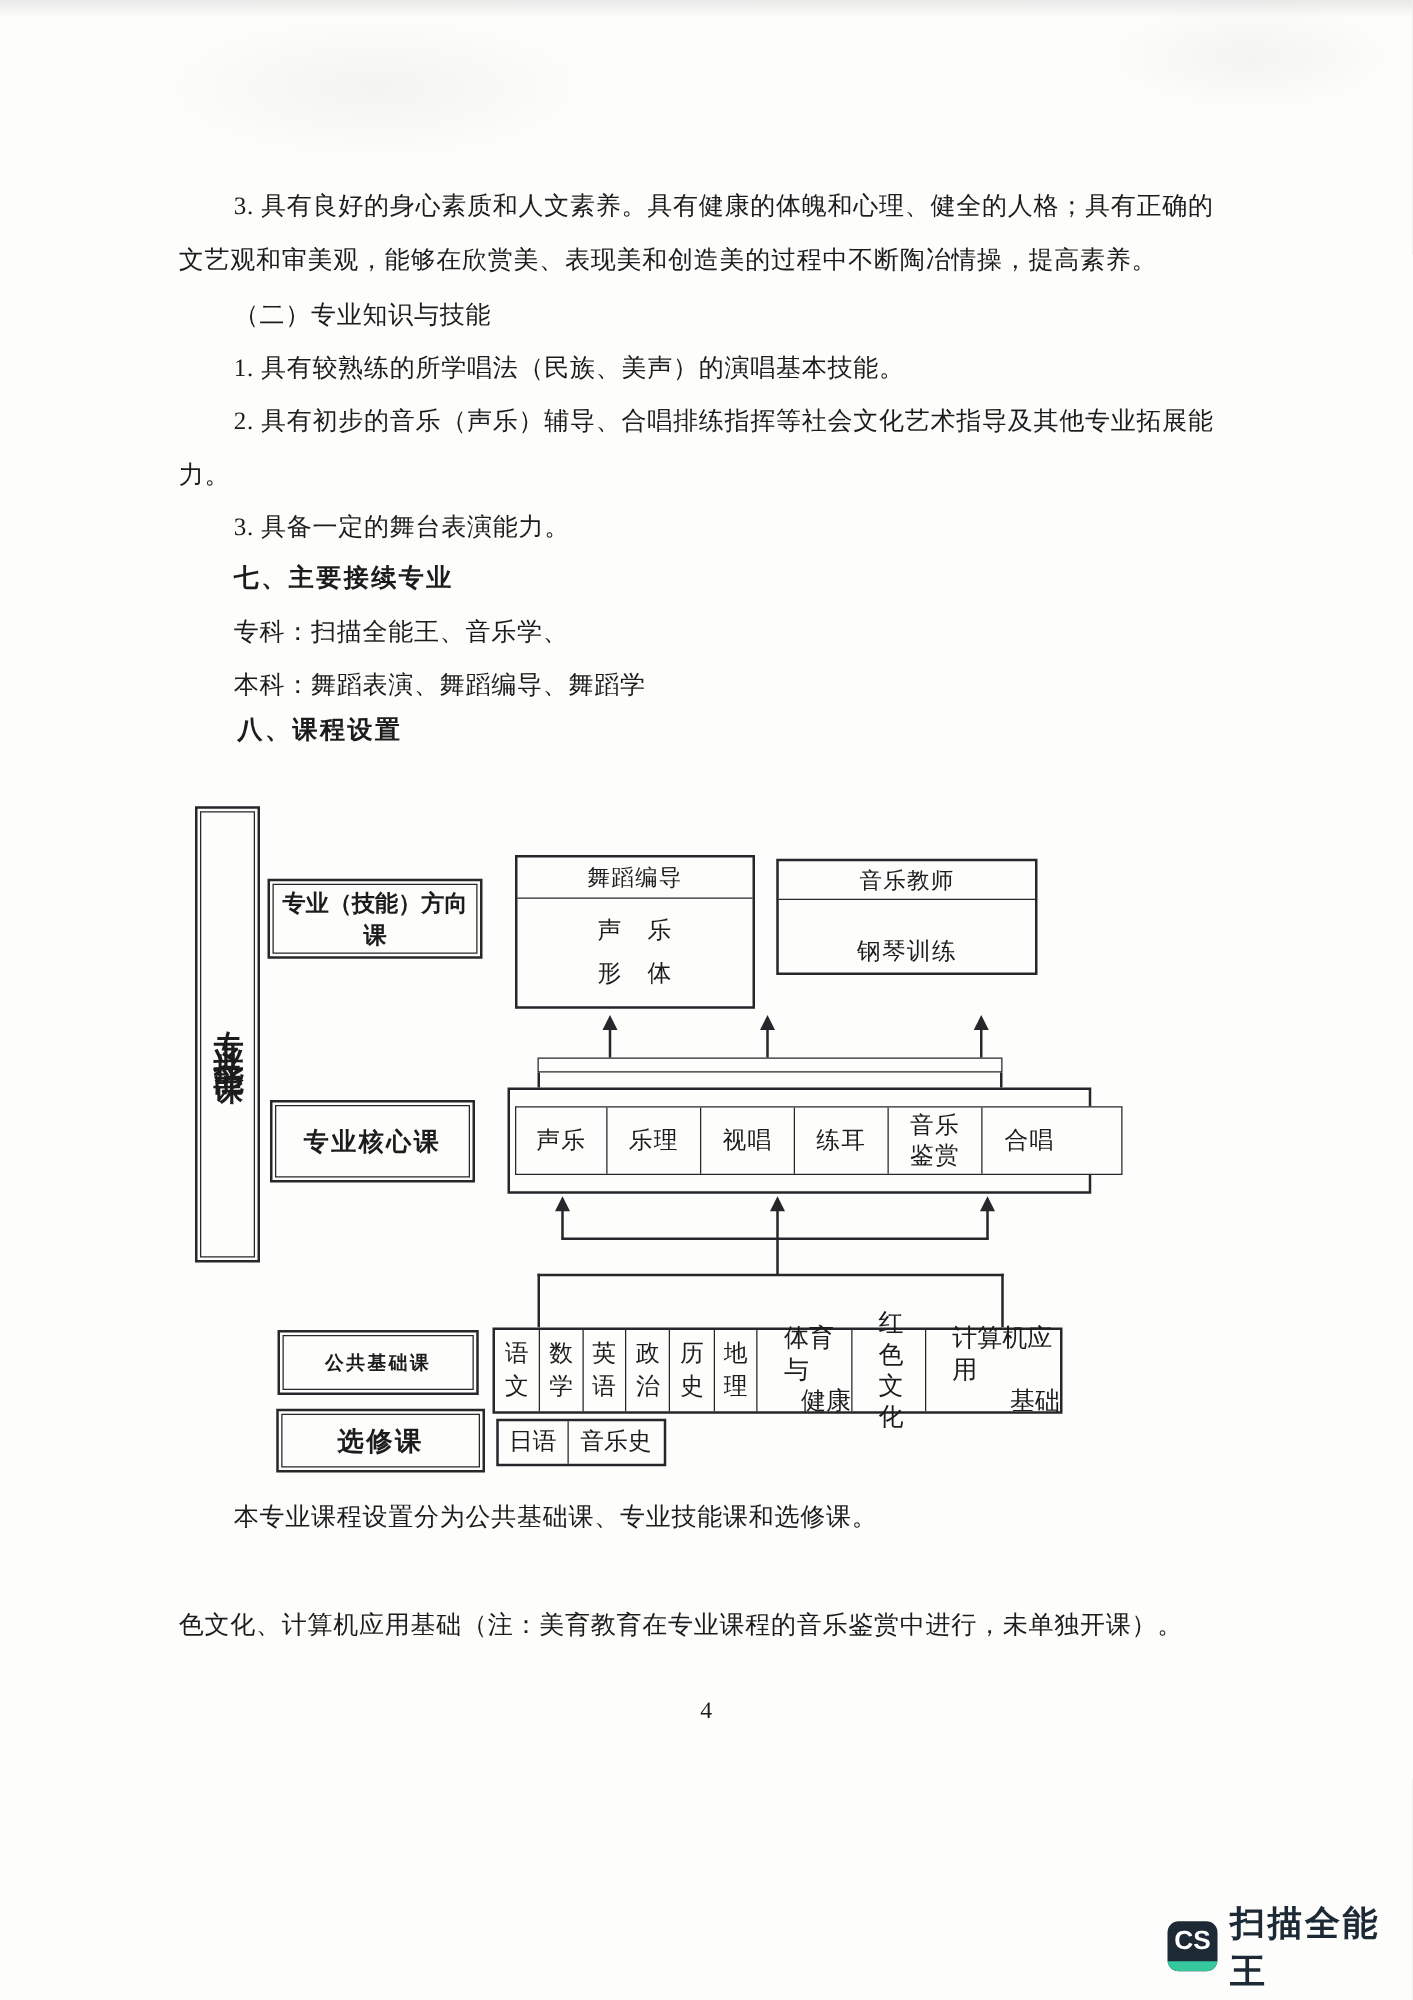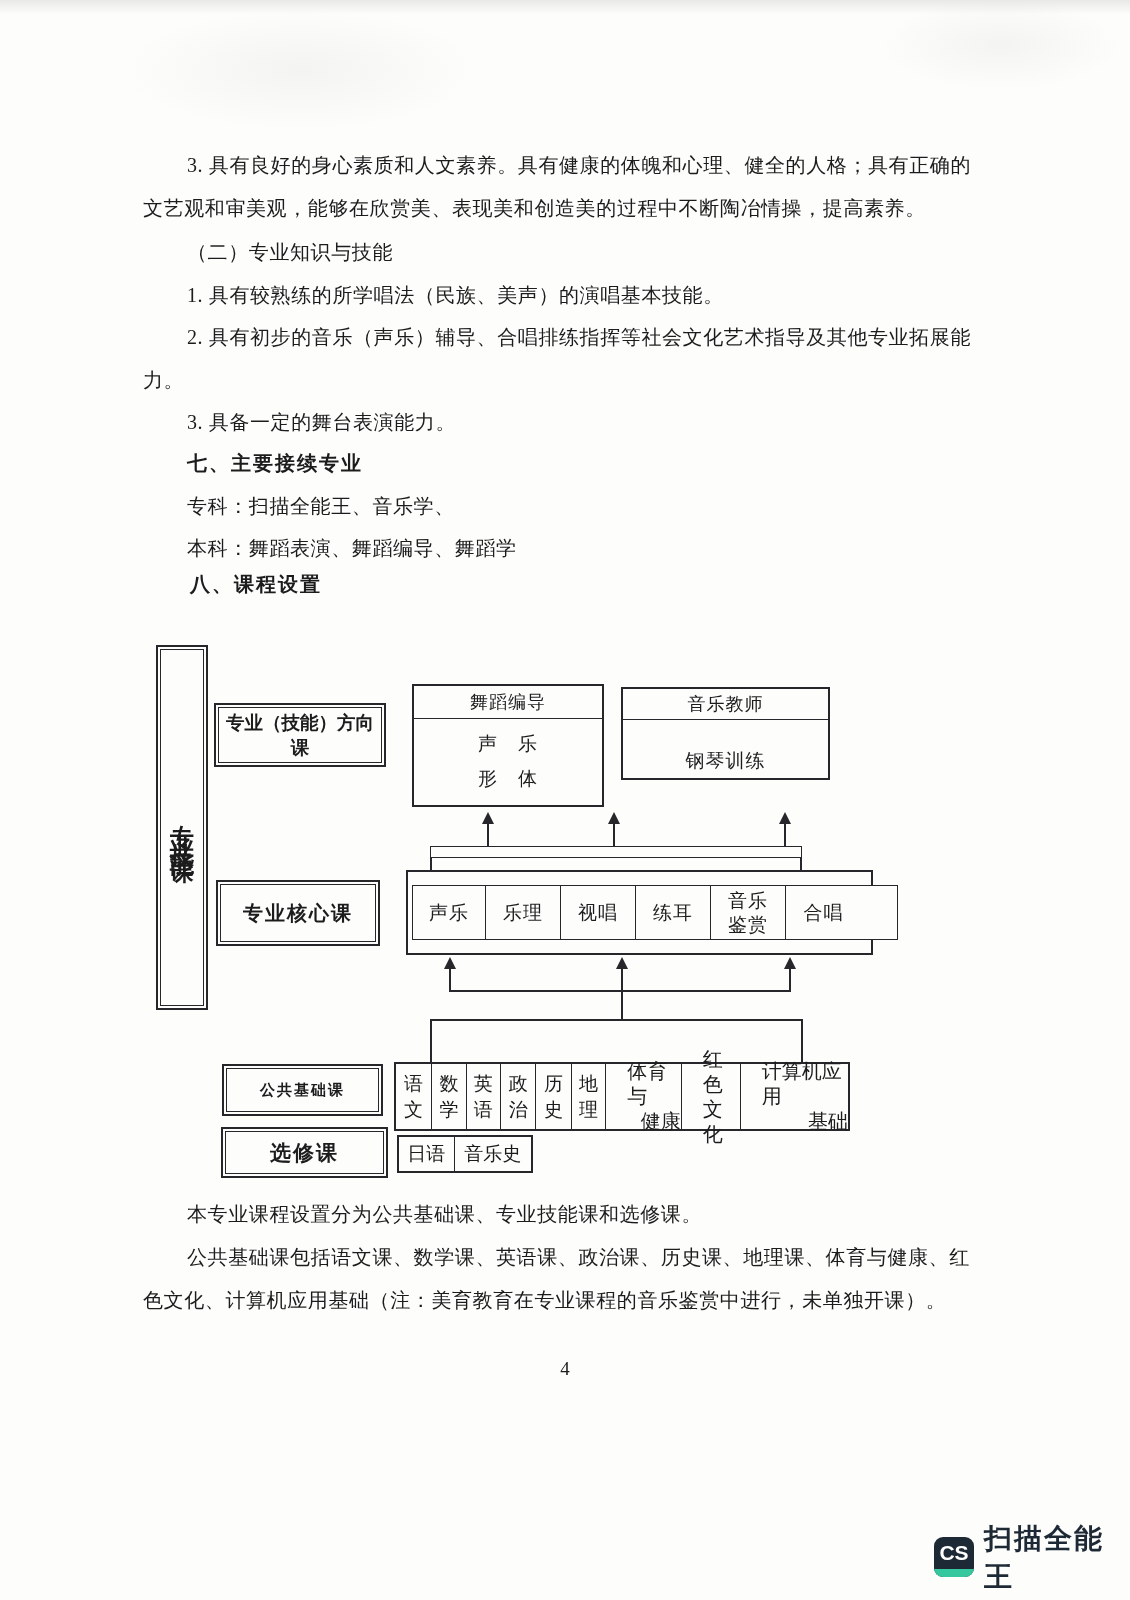--- a/index.html
+++ b/index.html
@@ -214,21 +214,20 @@
   <div class="cellrow" style="left:397px;top:1135px;width:136px;height:38px">
     <div class="cell" style="width:63px">
         <span>日语</span>
       </div>
     <div class="cell" style="width:87px">
         <span>音乐史</span>
       </div>
   </div>
 
   <div class="tline" style="left:187px;top:1200px">本专业课程设置分为公共基础课、专业技能课和选修课。</div>
-  <div class="tline" style="left:187px;top:1243px">公共基础课包括语文课、数学课、英语课、政治课、历史课、地理课、体育与健康、红</div>
   <div class="tline" style="left:143px;top:1286px">色文化、计算机应用基础（注：美育教育在专业课程的音乐鉴赏中进行，未单独开课）。</div>
 
   <div class="pagenum" style="top:1358px">4</div>
 
   <div class="cs-icon">
     <span class="cs-letters">CS</span>
     <span class="cs-strip"></span>
   </div>
   <div class="cs-brand">扫描全能王</div>
 </div>

